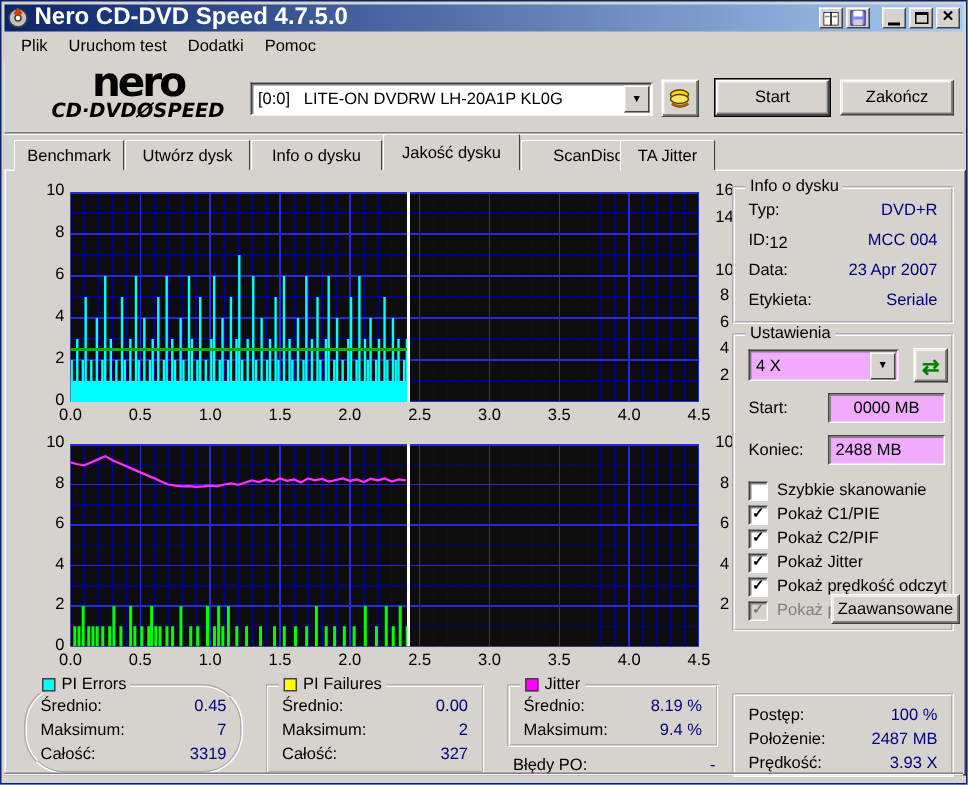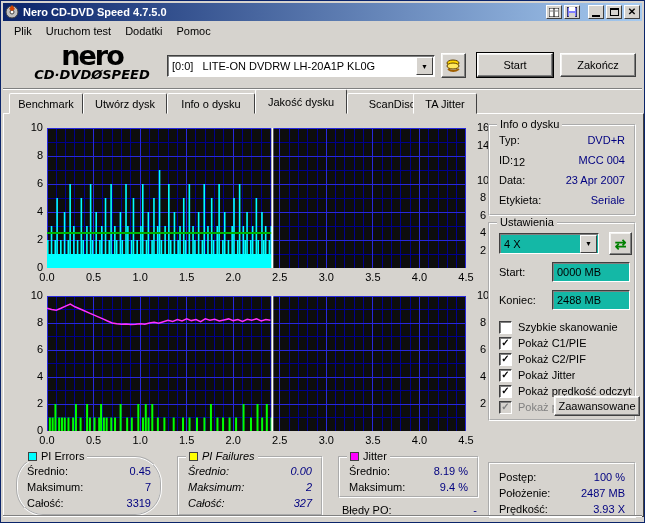--- a/index.html
+++ b/index.html
@@ -1,21 +1,21 @@
 <!DOCTYPE html>
 <html><head>
 <meta charset="utf-8">
 <style>
   html,body{margin:0;padding:0;background:#3a6ea5;}
   *{box-sizing:border-box;font-family:"Liberation Sans",sans-serif;}
   .window{position:relative;width:645px;height:523px;background:#d6d3ce;border:1px solid #0a246a;overflow:hidden;font-size:11px;color:#000;}
   
   .titlebar{position:absolute;left:2px;top:2px;right:2px;height:18px;
     background:linear-gradient(90deg,#0a246a,#a6caf0);display:flex;align-items:center;padding:0 2px;}
-  .titlebar .title{color:#fff;font-weight:bold;font-size:11px;margin-left:4px;flex:1;white-space:nowrap;}
+  .titlebar .title{color:#fff;font-weight:bold;font-size:16px;margin-left:4px;flex:1;white-space:nowrap;}
   .tb-btn{width:16px;height:14px;background:#d6d3ce;border:1px solid;border-color:#fff #404040 #404040 #fff;
     display:flex;align-items:center;justify-content:center;margin-left:2px;font-size:9px;line-height:1;}
   .tb-gap{width:6px;}
   .glyph-min{width:8px;height:2px;background:#000;margin-top:8px;}
   .glyph-max{width:9px;height:8px;border:1px solid #000;border-top-width:2px;}
   .glyph-close{font-weight:bold;font-size:10px;}
   
   .menubar{position:absolute;left:2px;top:20px;right:2px;height:20px;display:flex;align-items:center;padding-left:4px;}
   .menu-item{padding:2px 7px;}
   
@@ -48,21 +48,21 @@
   .axis-right{width:26px;text-align:center;}
   .axis-x{width:30px;text-align:center;}
   
   .groupbox{position:absolute;border:2px groove #fff;border-radius:1px;}
   .gb-legend{position:absolute;top:-8px;left:7px;background:#d6d3ce;padding:0 3px;display:flex;align-items:center;font-size:11px;}
   .legend-sq{width:9px;height:9px;border:1px solid #404040;margin-right:4px;display:inline-block;}
   .row{position:absolute;left:9px;right:9px;height:15px;display:flex;}
   .row .lbl{flex:1;}
   .row .val{color:#000080;text-align:right;white-space:pre;}
   
-  .sunken{background:#14b8a6;border:1px solid;border-color:#404040 #fff #fff #404040;box-shadow:inset 1px 1px 0 #808080;}
+  .sunken{background:#f0abfc;border:1px solid;border-color:#404040 #fff #fff #404040;box-shadow:inset 1px 1px 0 #808080;}
   .speed-combo{position:absolute;display:flex;align-items:center;}
   .checkrow{position:absolute;display:flex;align-items:center;height:14px;}
   .checkbox{width:13px;height:13px;background:#fff;border:1px solid;border-color:#404040 #fff #fff #404040;box-shadow:inset 1px 1px 0 #808080;
     display:flex;align-items:center;justify-content:center;font-size:10px;font-weight:bold;line-height:1;margin-right:6px;flex:none;}
   .checkbox.disabled{background:#d6d3ce;color:#808080;}
   .checkrow .cb-label{white-space:nowrap;overflow:hidden;}
   .checkrow.disabled .cb-label{color:#808080;}
   .statusbar{position:absolute;left:2px;bottom:2px;right:2px;height:5px;border-top:1px solid #808080;box-shadow:0 1px 0 #fff inset;}
 </style>
 </head>
@@ -507,21 +507,21 @@
     <div class="speed-combo sunken" style="left:9px;top:9px;width:100px;height:21px;">
       <span class="combo-text">4 X</span>
       <span class="combo-arrow">▼</span>
     </div>
     <div class="btn" style="position:absolute;left:119px;top:8px;width:23px;height:23px;">
       <span style="color:#008000;font-size:14px;font-weight:bold;">⇄</span>
     </div>
     <div class="row" style="top:42px;">
       <span class="lbl">Start:</span>
     </div>
-    <div class="sunken" style="position:absolute;left:62px;top:38px;width:78px;height:20px;padding:3px 4px;">0000 MB</div>
+    <div class="sunken" style="position:absolute;left:62px;top:38px;width:78px;height:20px;padding:3px 4px;text-align:center;">0000 MB</div>
     <div class="row" style="top:70px;">
       <span class="lbl">Koniec:</span>
     </div>
     <div class="sunken" style="position:absolute;left:62px;top:66px;width:78px;height:20px;padding:3px 4px;">2488 MB</div>
     <div id="checkbox-list">
         <div class="checkrow" style="left: 9px; top: 96px; width: 133px;">
           <span class="checkbox"></span>
           <span class="cb-label">Szybkie skanowanie</span>
         </div>
         <div class="checkrow" style="left: 9px; top: 112px; width: 133px;">
@@ -579,21 +579,21 @@
         <div class="row" style="top: 23px;">
           <span class="lbl">Maksimum:</span>
           <span class="val">7</span>
         </div>
         <div class="row" style="top: 39px;">
           <span class="lbl">Całość:</span>
           <span class="val">3319</span>
         </div>
       </div>
   </div>
-  <div class="groupbox" style="left:176px;top:455px;width:146px;height:60px;font-style:italic;">
+  <div class="groupbox" style="left:176px;top:455px;width:146px;height:60px;">
     <span class="gb-legend">
         <span class="legend-sq" id="sq1" style="background: rgb(255, 255, 0);"></span>
         <span>PI Failures</span>
       </span>
     <div id="stat1-rows">
         <div class="row" style="top: 7px;">
           <span class="lbl">Średnio:</span>
           <span class="val">0.00</span>
         </div>
         <div class="row" style="top: 23px;">

